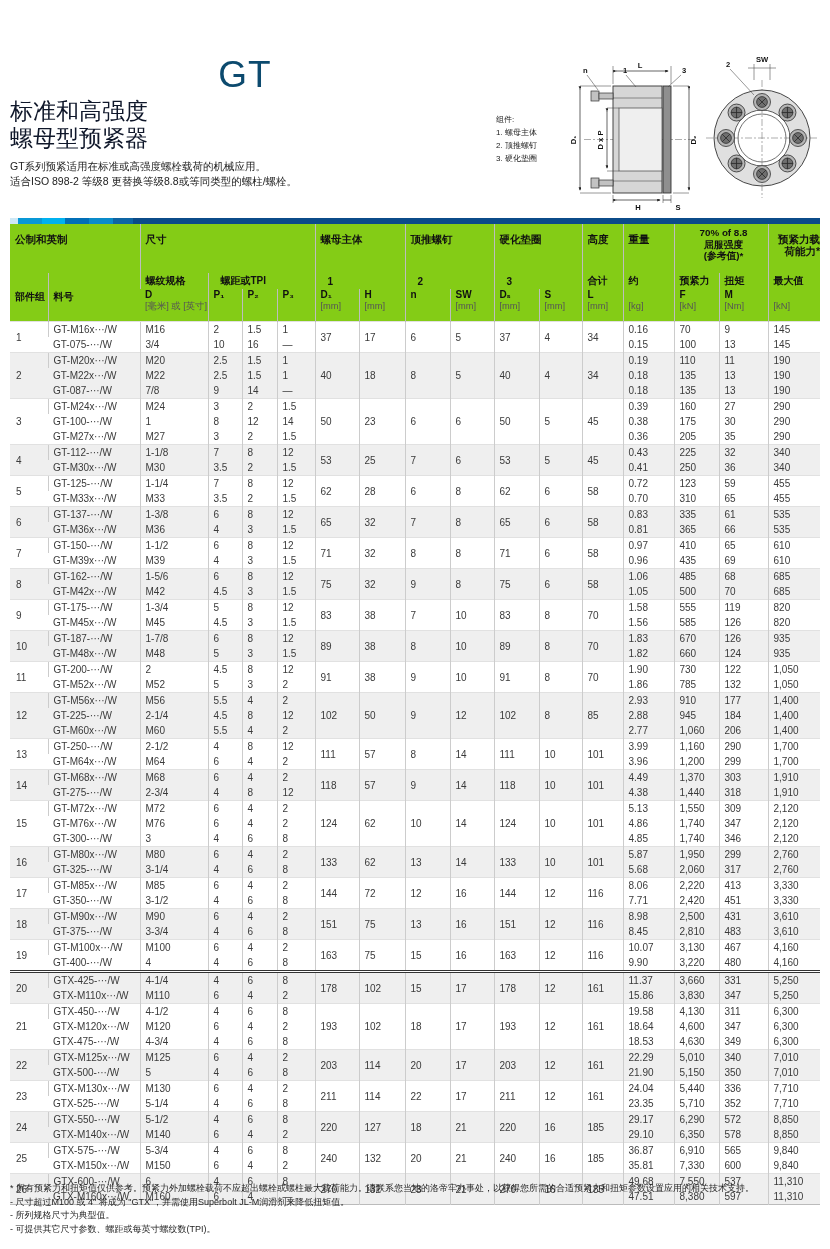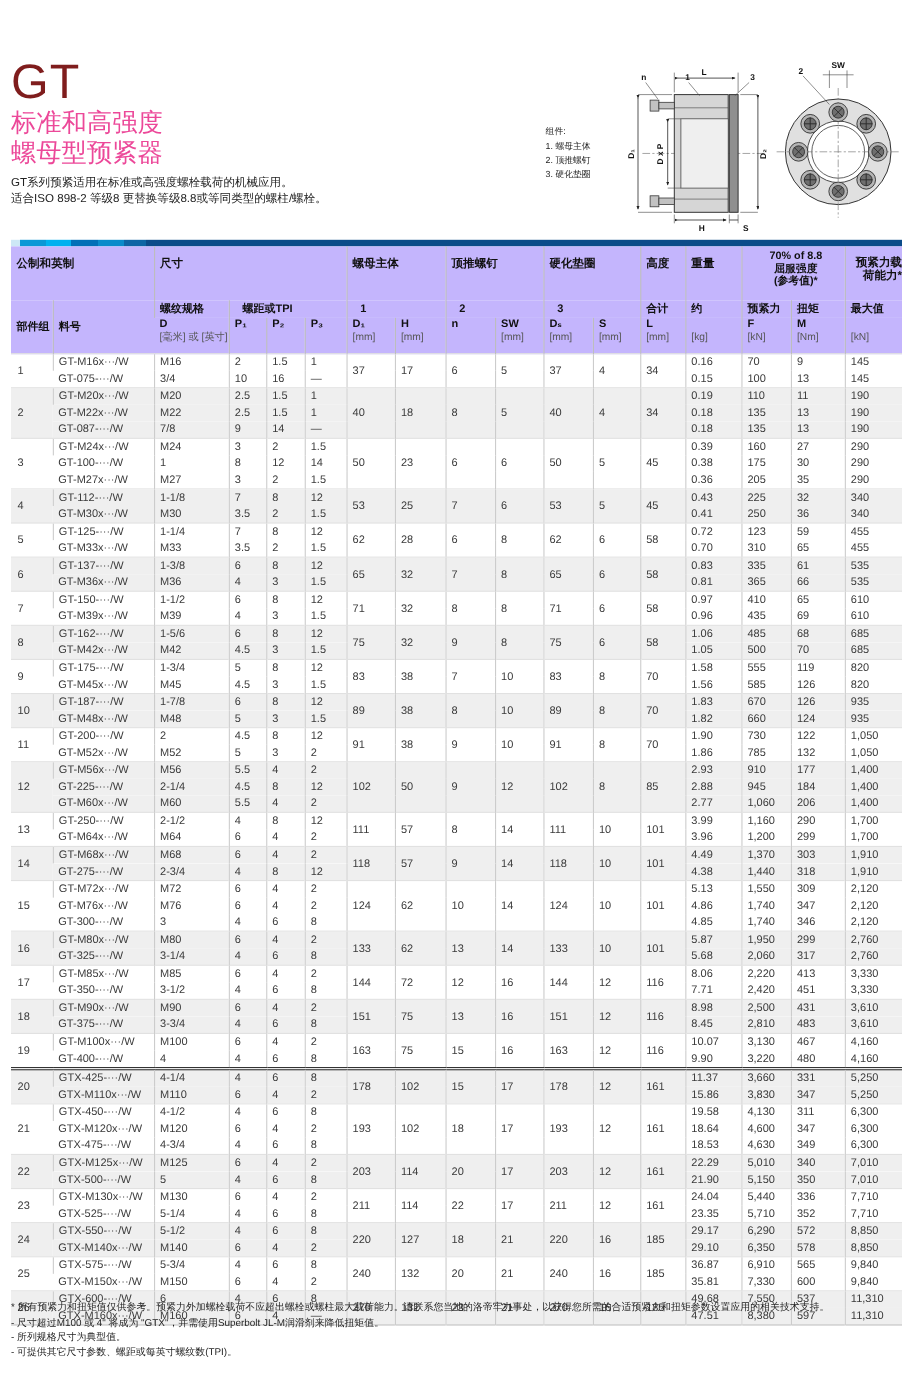--- a/index.html
+++ b/index.html
@@ -3,38 +3,38 @@
 <meta charset="utf-8">
 <style>
   html,body{margin:0;padding:0;}
   body{
     width:830px;height:1249px;position:relative;background:#fff;
     font-family:"Liberation Sans","DejaVu Sans",sans-serif;color:#333;
     overflow:hidden;
   }
   
   .title-block{position:absolute;left:10px;top:52px;width:470px;}
-  .gt-title{font-size:44px;font-weight:300;letter-spacing:1px;color:#7f1d1d;line-height:46px;}
-  .sub-line{font-size:23px;font-weight:400;color:#ec4899;line-height:27px;}
+  .gt-title{font-size:37px;font-weight:300;letter-spacing:1px;color:#0c4a6e;line-height:46px;text-align:center;}
+  .sub-line{font-size:23px;font-weight:400;color:#0f172a;line-height:27px;}
   .desc{margin-top:7px;}
   .desc-line{font-size:10.5px;line-height:15px;color:#222;}
   
   .drawing-wrap{position:absolute;left:488px;top:50px;width:340px;height:165px;}
   svg text{font-family:"Liberation Sans","DejaVu Sans",sans-serif;}
   .dim{stroke:#222;stroke-width:.7;fill:none;}
   .thin{stroke:#444;stroke-width:.55;fill:none;}
   .cl{stroke:#777;stroke-width:.6;stroke-dasharray:7 2 2 2;fill:none;}
   .lbl{font-size:7.6px;font-weight:bold;fill:#111;}
   .leg{font-size:8px;fill:#222;}
   
   .blue-bar{position:absolute;left:10px;top:218px;width:810px;height:6px;}
   
   .tbl-wrap{position:absolute;left:10px;top:224px;width:810px;}
   table{border-collapse:collapse;table-layout:fixed;width:810px;font-size:10px;}
-  thead{background:#c4b5fd;}
+  thead{background:#84cc16;}
   thead th{font-weight:bold;color:#111;text-align:left;padding:0 0 0 5px;vertical-align:top;}
   thead th+th, thead tr.hr2 th+th, thead tr.hr3 th+th{border-left:1px solid #bdbdbd;}
   tr.hr1 th{padding-top:9px;font-size:10.5px;height:40px;}
   tr.hr1 th.yield{padding-top:3px;text-align:center;line-height:11.5px;font-size:9.8px;}
   tr.hr1 th.wrapcol{line-height:12px;padding-top:9px;text-align:right;}
   tr.hr2 th{height:16px;vertical-align:middle;padding-top:0;}
   tr.hr2 th.ctr{text-align:left;padding-left:12px;}
   tr.hr2 th.vmid{vertical-align:middle;}
   tr.hr3 th{height:30px;padding-bottom:2px;}
   .sym{font-weight:bold;line-height:12px;}

